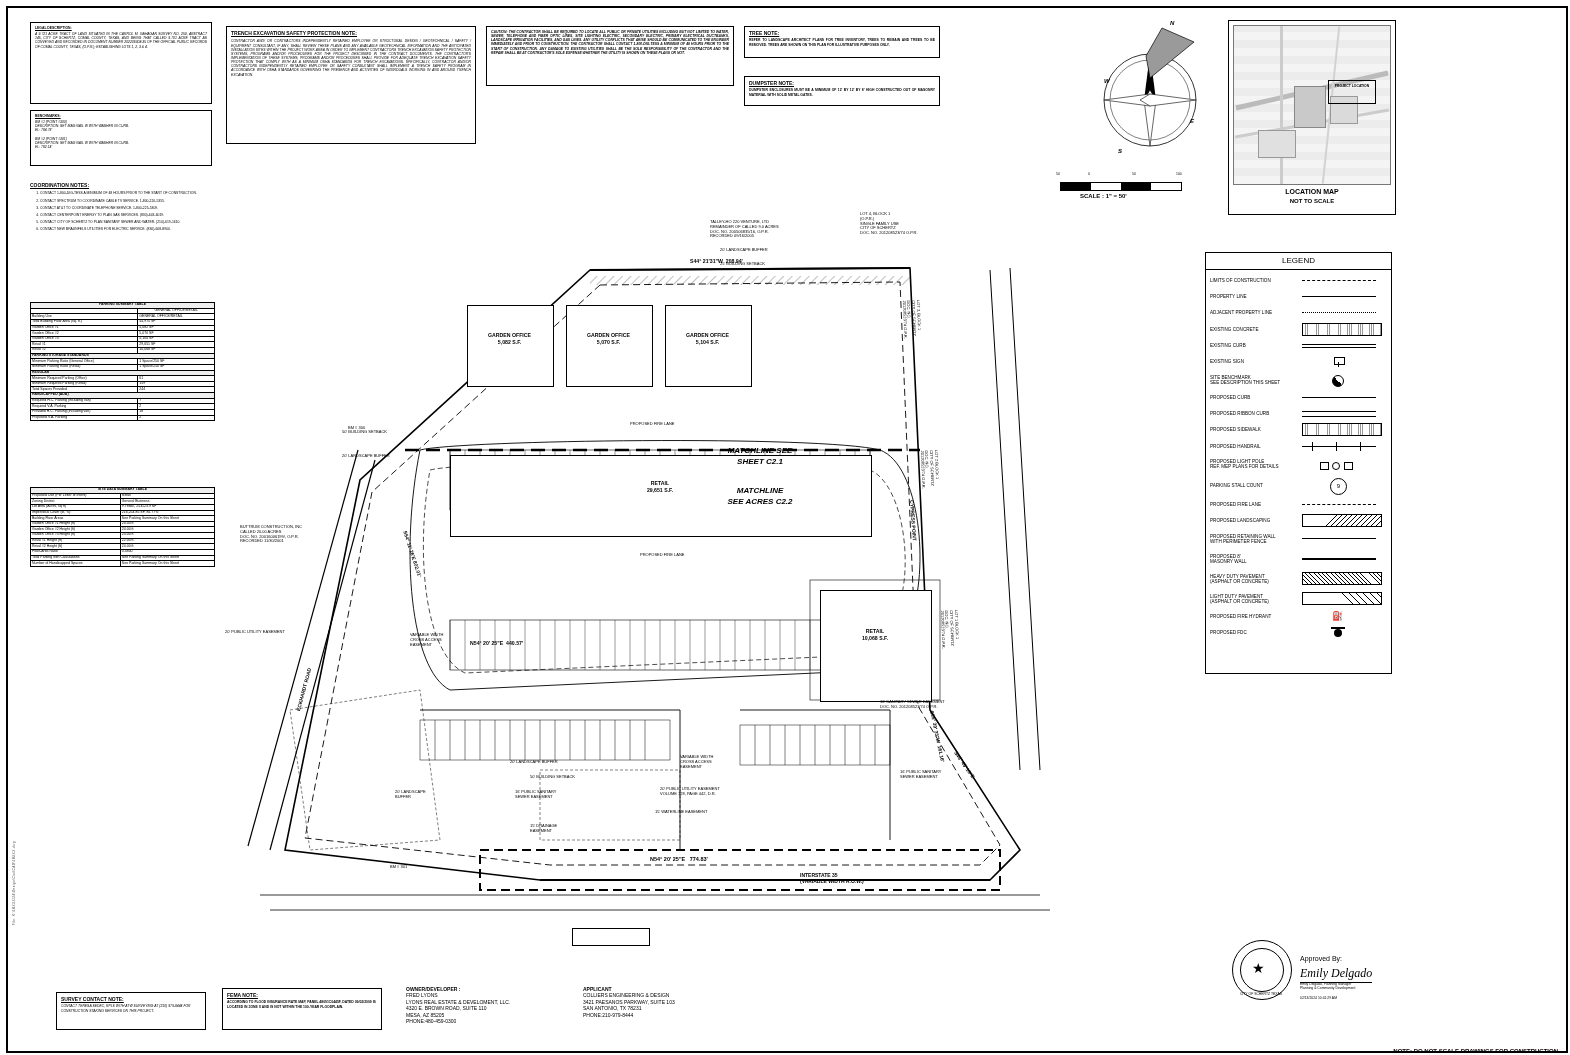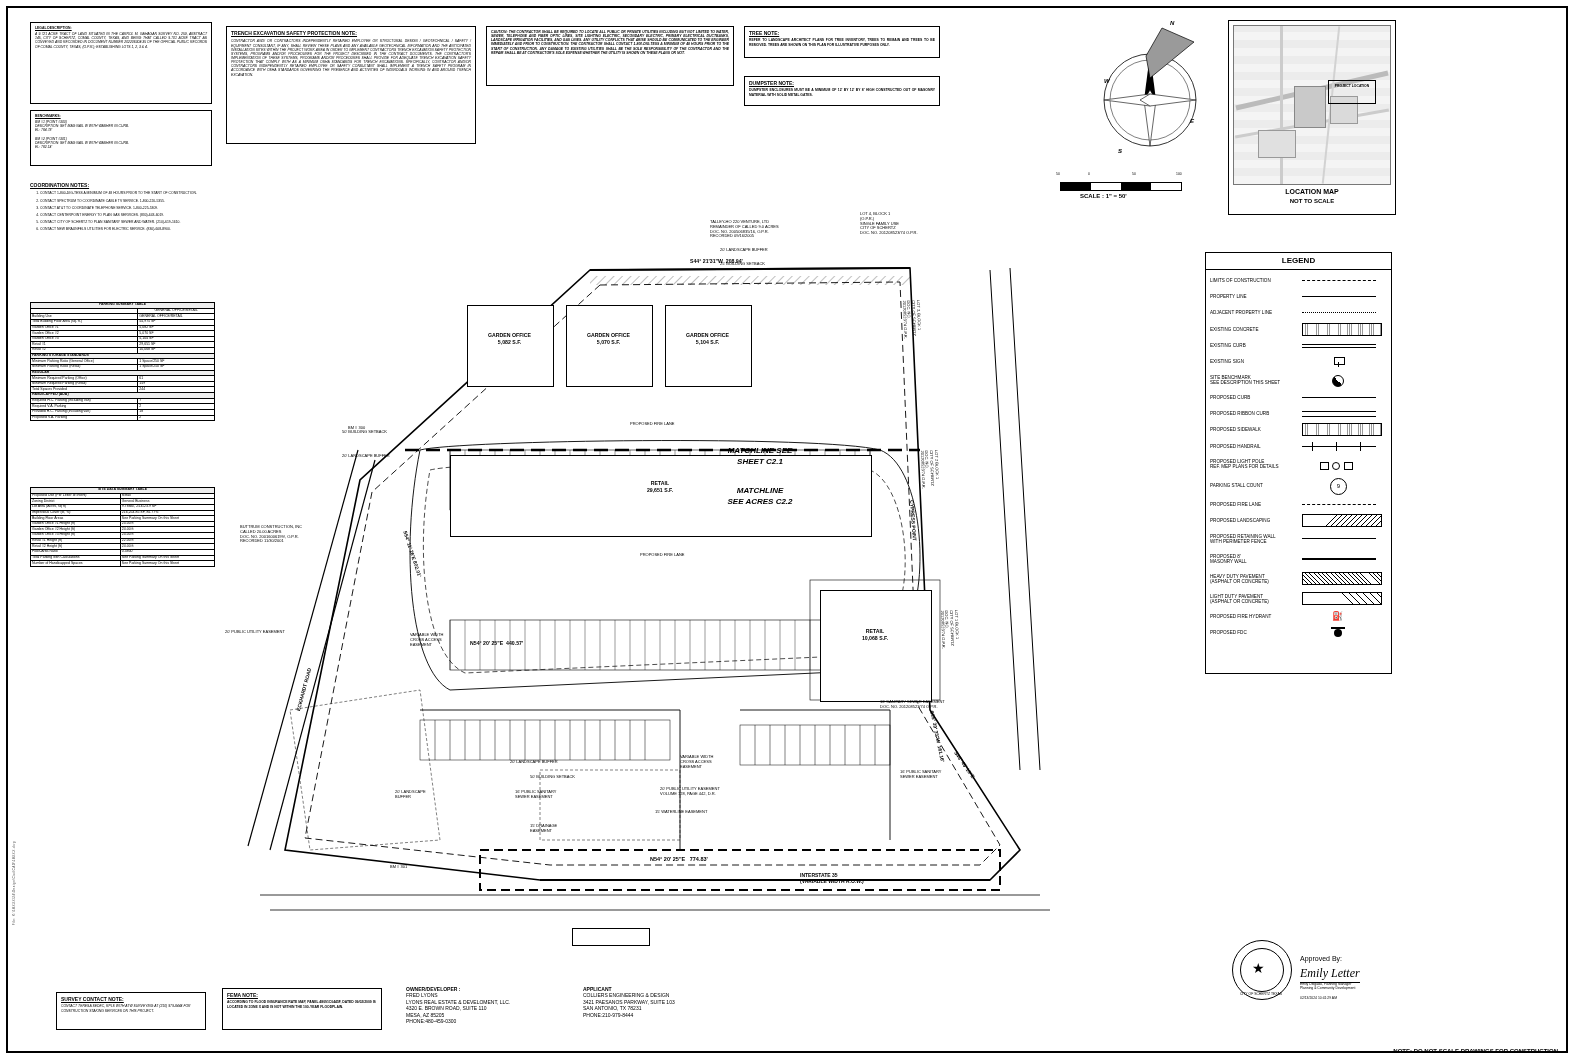--- a/index.html
+++ b/index.html
@@ -268,21 +268,21 @@
     <div class="t5">SAN ANTONIO, TX 78231</div>
     <div class="t5">PHONE:210-979-8444</div>
   </div>
 
   <div style="position:absolute;left:1232px;top:936px;width:190px;height:80px;">
     <div style="position:absolute;left:0;top:4px;width:58px;height:58px;border-radius:50%;border:1.2px solid #000;"></div>
     <div style="position:absolute;left:8px;top:12px;width:42px;height:42px;border-radius:50%;border:0.8px solid #000;"></div>
     <div class="ctr" style="position:absolute;left:20px;top:25px;font-size:14px;line-height:1;">★</div>
     <div class="tiny ctr" style="position:absolute;left:4px;top:56px;width:50px;">CITY OF SCHERTZ TEXAS</div>
     <div class="t7" style="position:absolute;left:68px;top:18px;">Approved By:</div>
-    <div class="sig" style="position:absolute;left:68px;top:30px;font-size:12px;border-bottom:0.6px solid #000;padding-bottom:1px;">Emily Letter</div>
+    <div class="sig" style="position:absolute;left:68px;top:30px;font-size:12px;border-bottom:0.6px solid #000;padding-bottom:1px;">Emily Delgado</div>
     <div class="tiny" style="position:absolute;left:68px;top:46px;white-space:pre-line;">Emily Delgado, Planning Manager
 Planning &amp; Community Development</div>
     <div class="tiny" style="position:absolute;left:68px;top:60px;">02/13/2024 10:41:29 AM</div>
   </div>
 
   <div class="box" style="left:1228px;top:20px;width:168px;height:195px;">
     <div style="position:absolute;left:4px;top:4px;right:4px;height:158px;background:
         repeating-linear-gradient(0deg,#f4f4f4 0 8px,#ececec 8px 16px),
         repeating-linear-gradient(90deg,#f4f4f4 0 10px,#efefef 10px 20px);border:0.5px solid #777;overflow:hidden;">
       <div style="position:absolute;left:0;top:62px;width:100%;height:5px;background:#bbb;transform:rotate(-13deg);"></div>
@@ -318,21 +318,21 @@
   <div style="position:absolute;left:1050px;top:170px;width:160px;height:34px;">
     <div style="position:absolute;left:10px;top:12px;width:120px;height:7px;border:0.8px solid #000;background:linear-gradient(90deg,#000 0 25%,#fff 25% 50%,#000 50% 75%,#fff 75% 100%);"></div>
     <div class="tiny" style="position:absolute;left:6px;top:2px;">50</div>
     <div class="tiny" style="position:absolute;left:38px;top:2px;">0</div>
     <div class="tiny" style="position:absolute;left:82px;top:2px;">50</div>
     <div class="tiny" style="position:absolute;left:126px;top:2px;">100</div>
     <div class="t6" style="position:absolute;left:30px;top:23px;font-weight:bold;">SCALE : 1" = 50'</div>
   </div>
 
   <div class="legbox">
-    <div class="t8 ctr" style="font-weight:bold;border-bottom:1px solid #000;padding:3px 0;">LEGEND</div>
+    <div class="t8 ctr" style="font-weight:normal;border-bottom:1px solid #000;padding:3px 0;">LEGEND</div>
     <div style="padding-top:2px;">
       <div class="legrow">
           <div class="nm">LIMITS OF CONSTRUCTION</div>
           <div class="sw">
             <div class="ln-dash" style="position:absolute;top:5px;width:74px;"></div>
           </div>
         </div>
       <div class="legrow">
           <div class="nm">PROPERTY LINE</div>
           <div class="sw">

